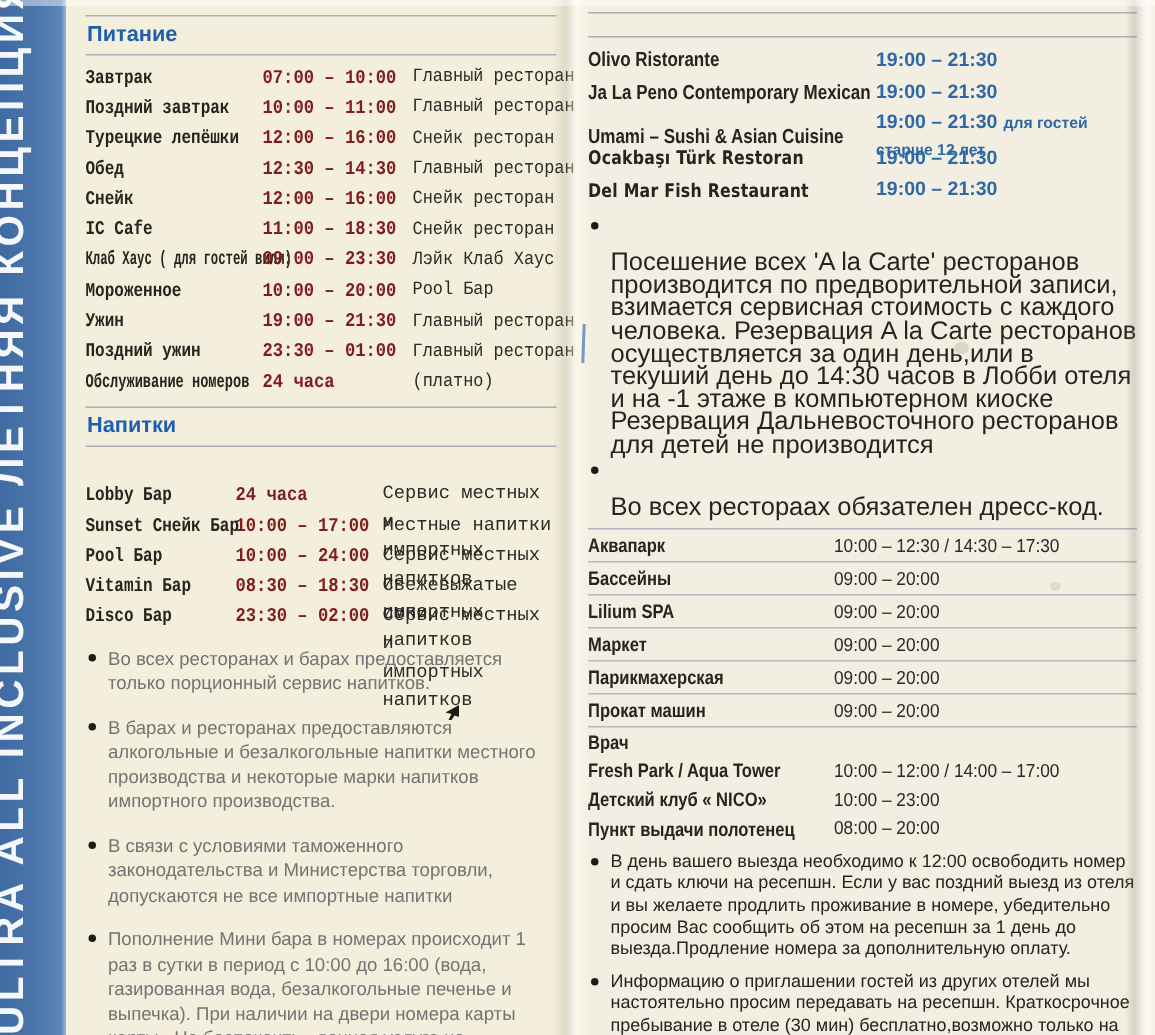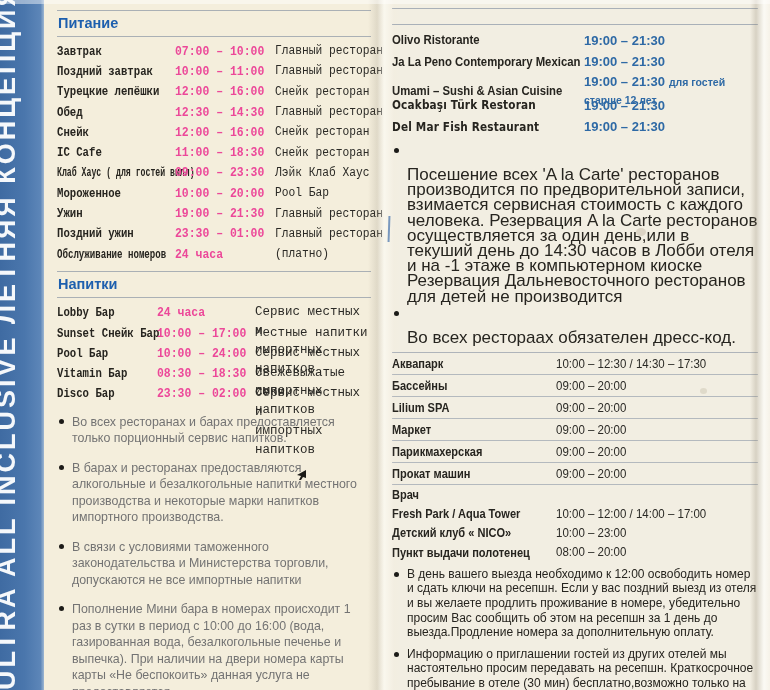--- a/index.html
+++ b/index.html
@@ -34,27 +34,27 @@
     padding:3px 0 4px 1px;margin-top:10px;}
   .sec-title{font-size:14.5px;font-weight:bold;color:#1d5fae;}
   
   .t-row{display:grid;align-items:center;height:20.3px;font-family:Liberation Mono, monospace;}
   .food-row{grid-template-columns:118px 100px 1fr;}
   .drink-row{grid-template-columns:100px 98px 1fr;align-items:start;min-height:19px;line-height:19px;}
   .c-name{font-size:13px;font-weight:bold;white-space:nowrap;overflow:visible;}
   .c-name .sx{display:inline-block;transform:scaleX(.82);transform-origin:0 50%;}
   .food-rows .t-row:nth-child(7) .c-name .sx{transform:scaleX(.63);}
   .food-rows .t-row:nth-child(11) .c-name .sx{transform:scaleX(.70);}
-  .c-time{font-size:13px;font-weight:bold;color:#ec4899;white-space:nowrap;}
+  .c-time{font-size:13px;font-weight:bold;color:#7f1d1d;white-space:nowrap;}
   .c-time .sx{display:inline-block;transform:scaleX(.88);transform-origin:0 50%;}
   .c-place{font-size:12.5px;color:#2b2a26;white-space:nowrap;}
   .c-place .sx{display:inline-block;transform:scaleX(.9);transform-origin:0 50%;}
   .c-desc{font-size:12.5px;color:#2b2a26;white-space:pre-line;}
   .food-rows{margin-top:4px;}
-  .drink-rows{margin-top:5px;}
+  .drink-rows{margin-top:22px;}
   .drinks-sec{margin-top:7px;}
   
   .blist{margin-top:9px;}
   .bitem{display:flex;margin-bottom:13px;}
   .bdot{width:5px;height:5px;border-radius:50%;background:#1c1b18;margin:5px 8px 0 2px;flex:none;}
   .btext{font-size:12.4px;line-height:16.5px;color:#737373;}
   
   .double-rule{margin-top:8px;border-top:1px solid rgba(110,126,150,.55);
     border-bottom:1px solid rgba(110,126,150,.55);height:15px;}
   .rest-rows{margin-top:4px;}

